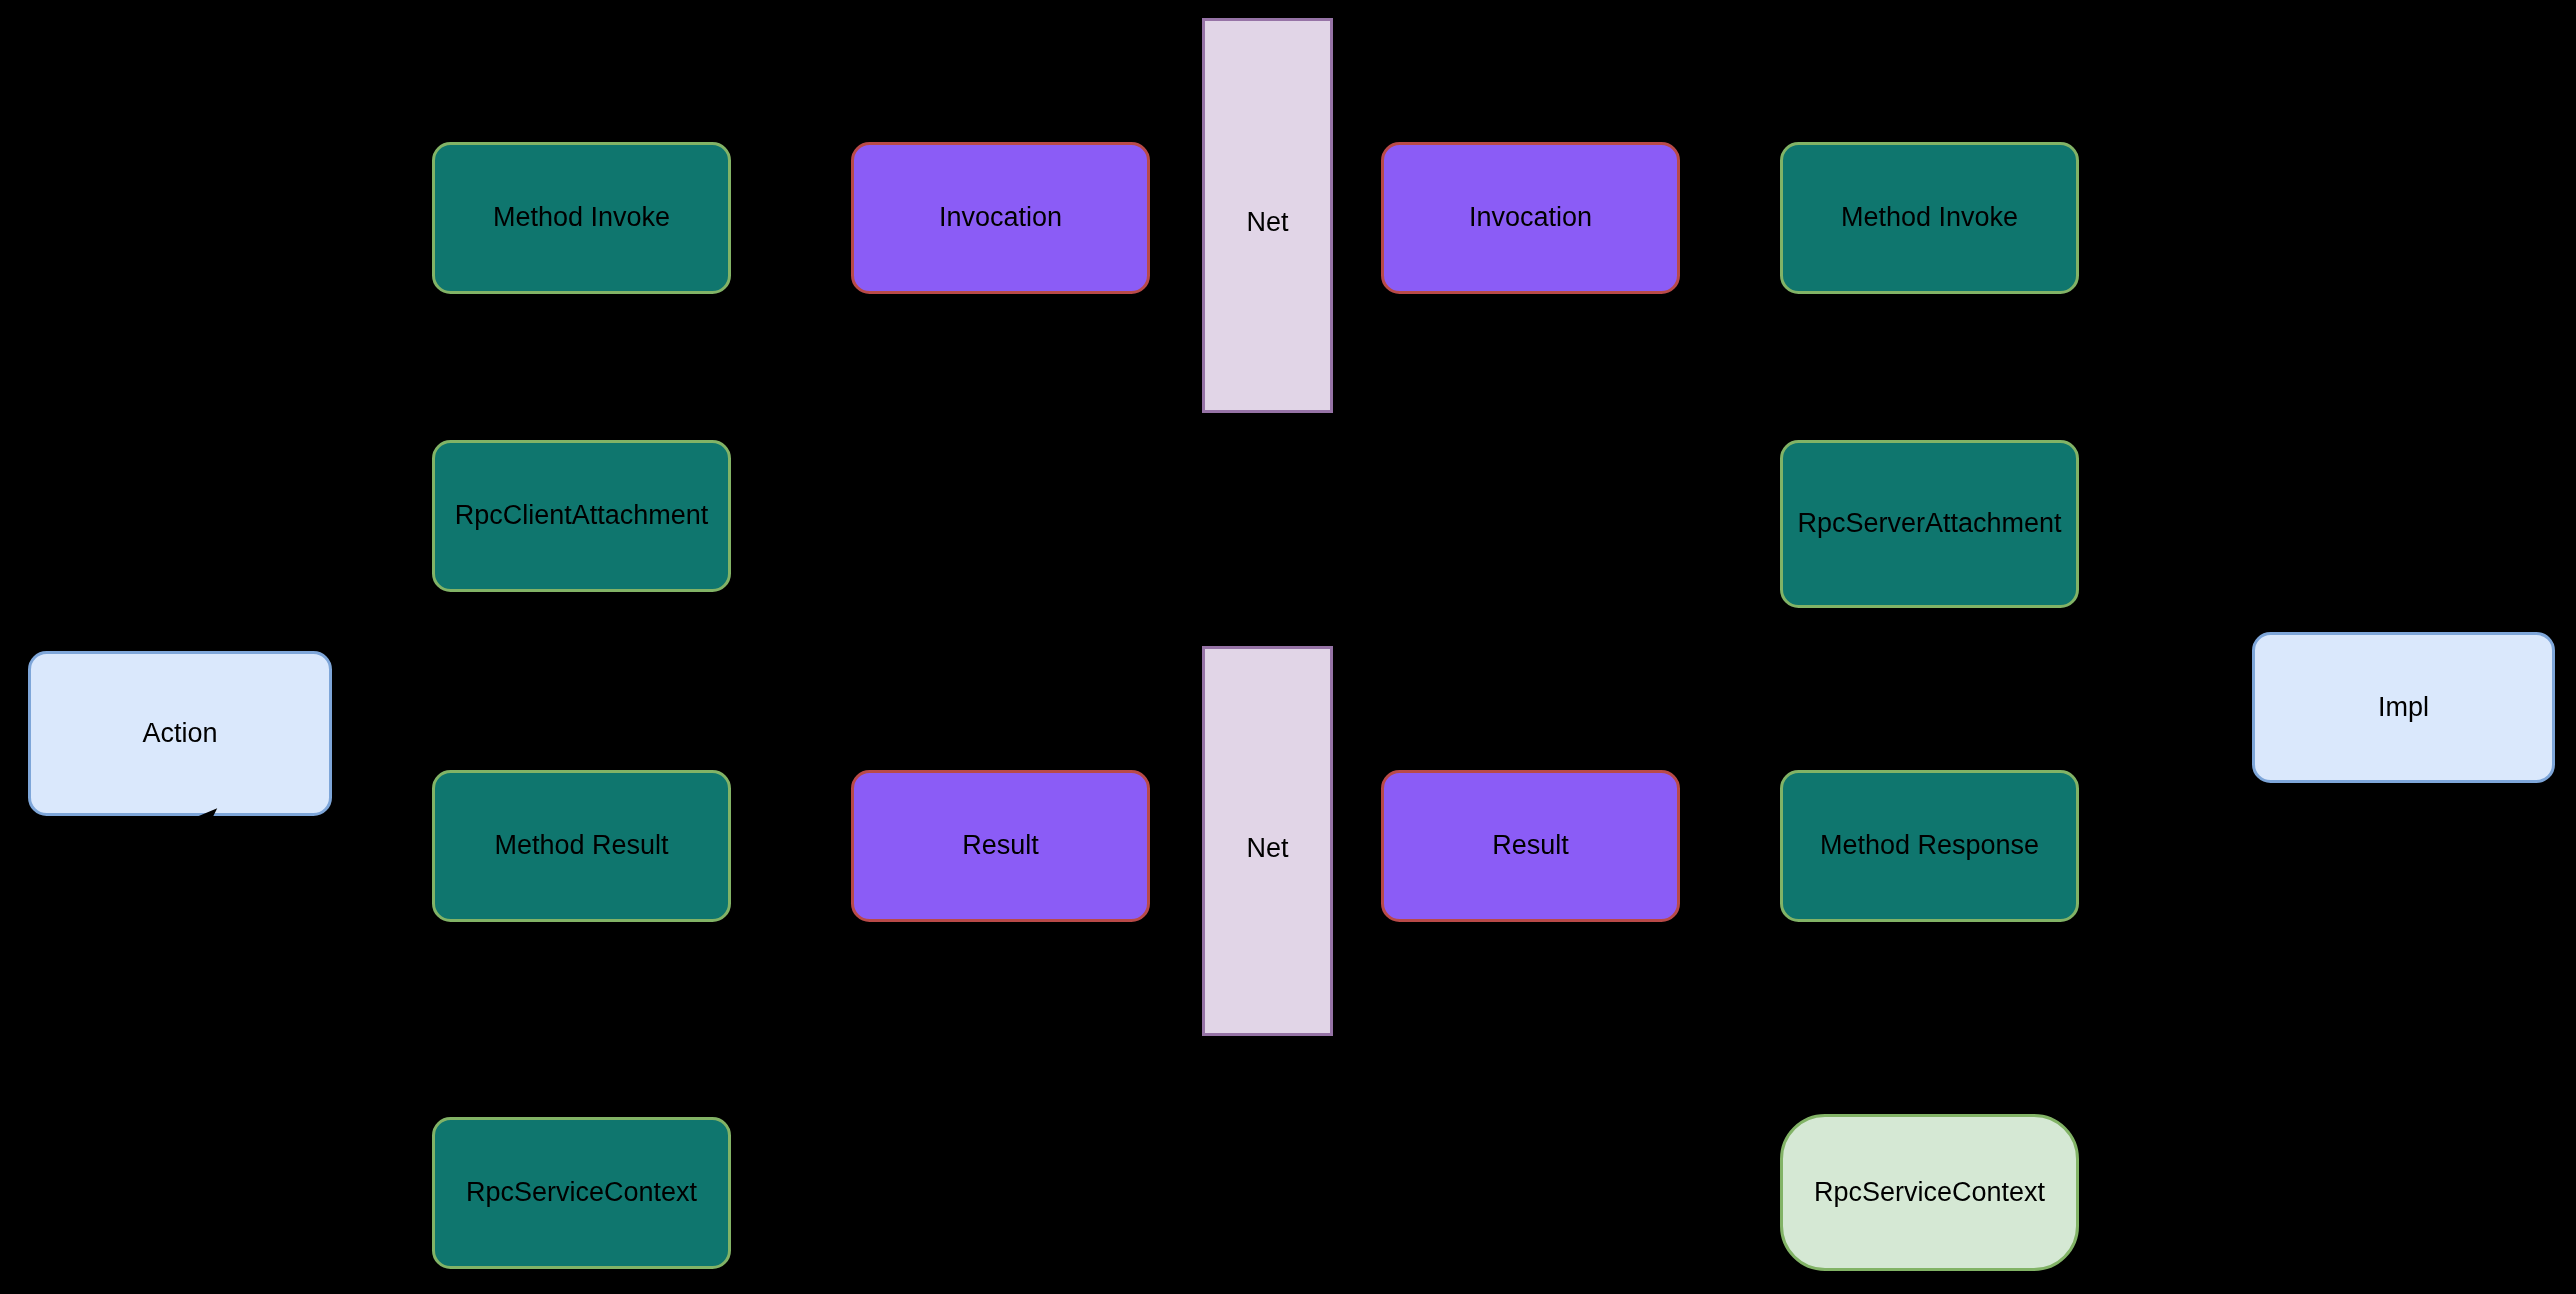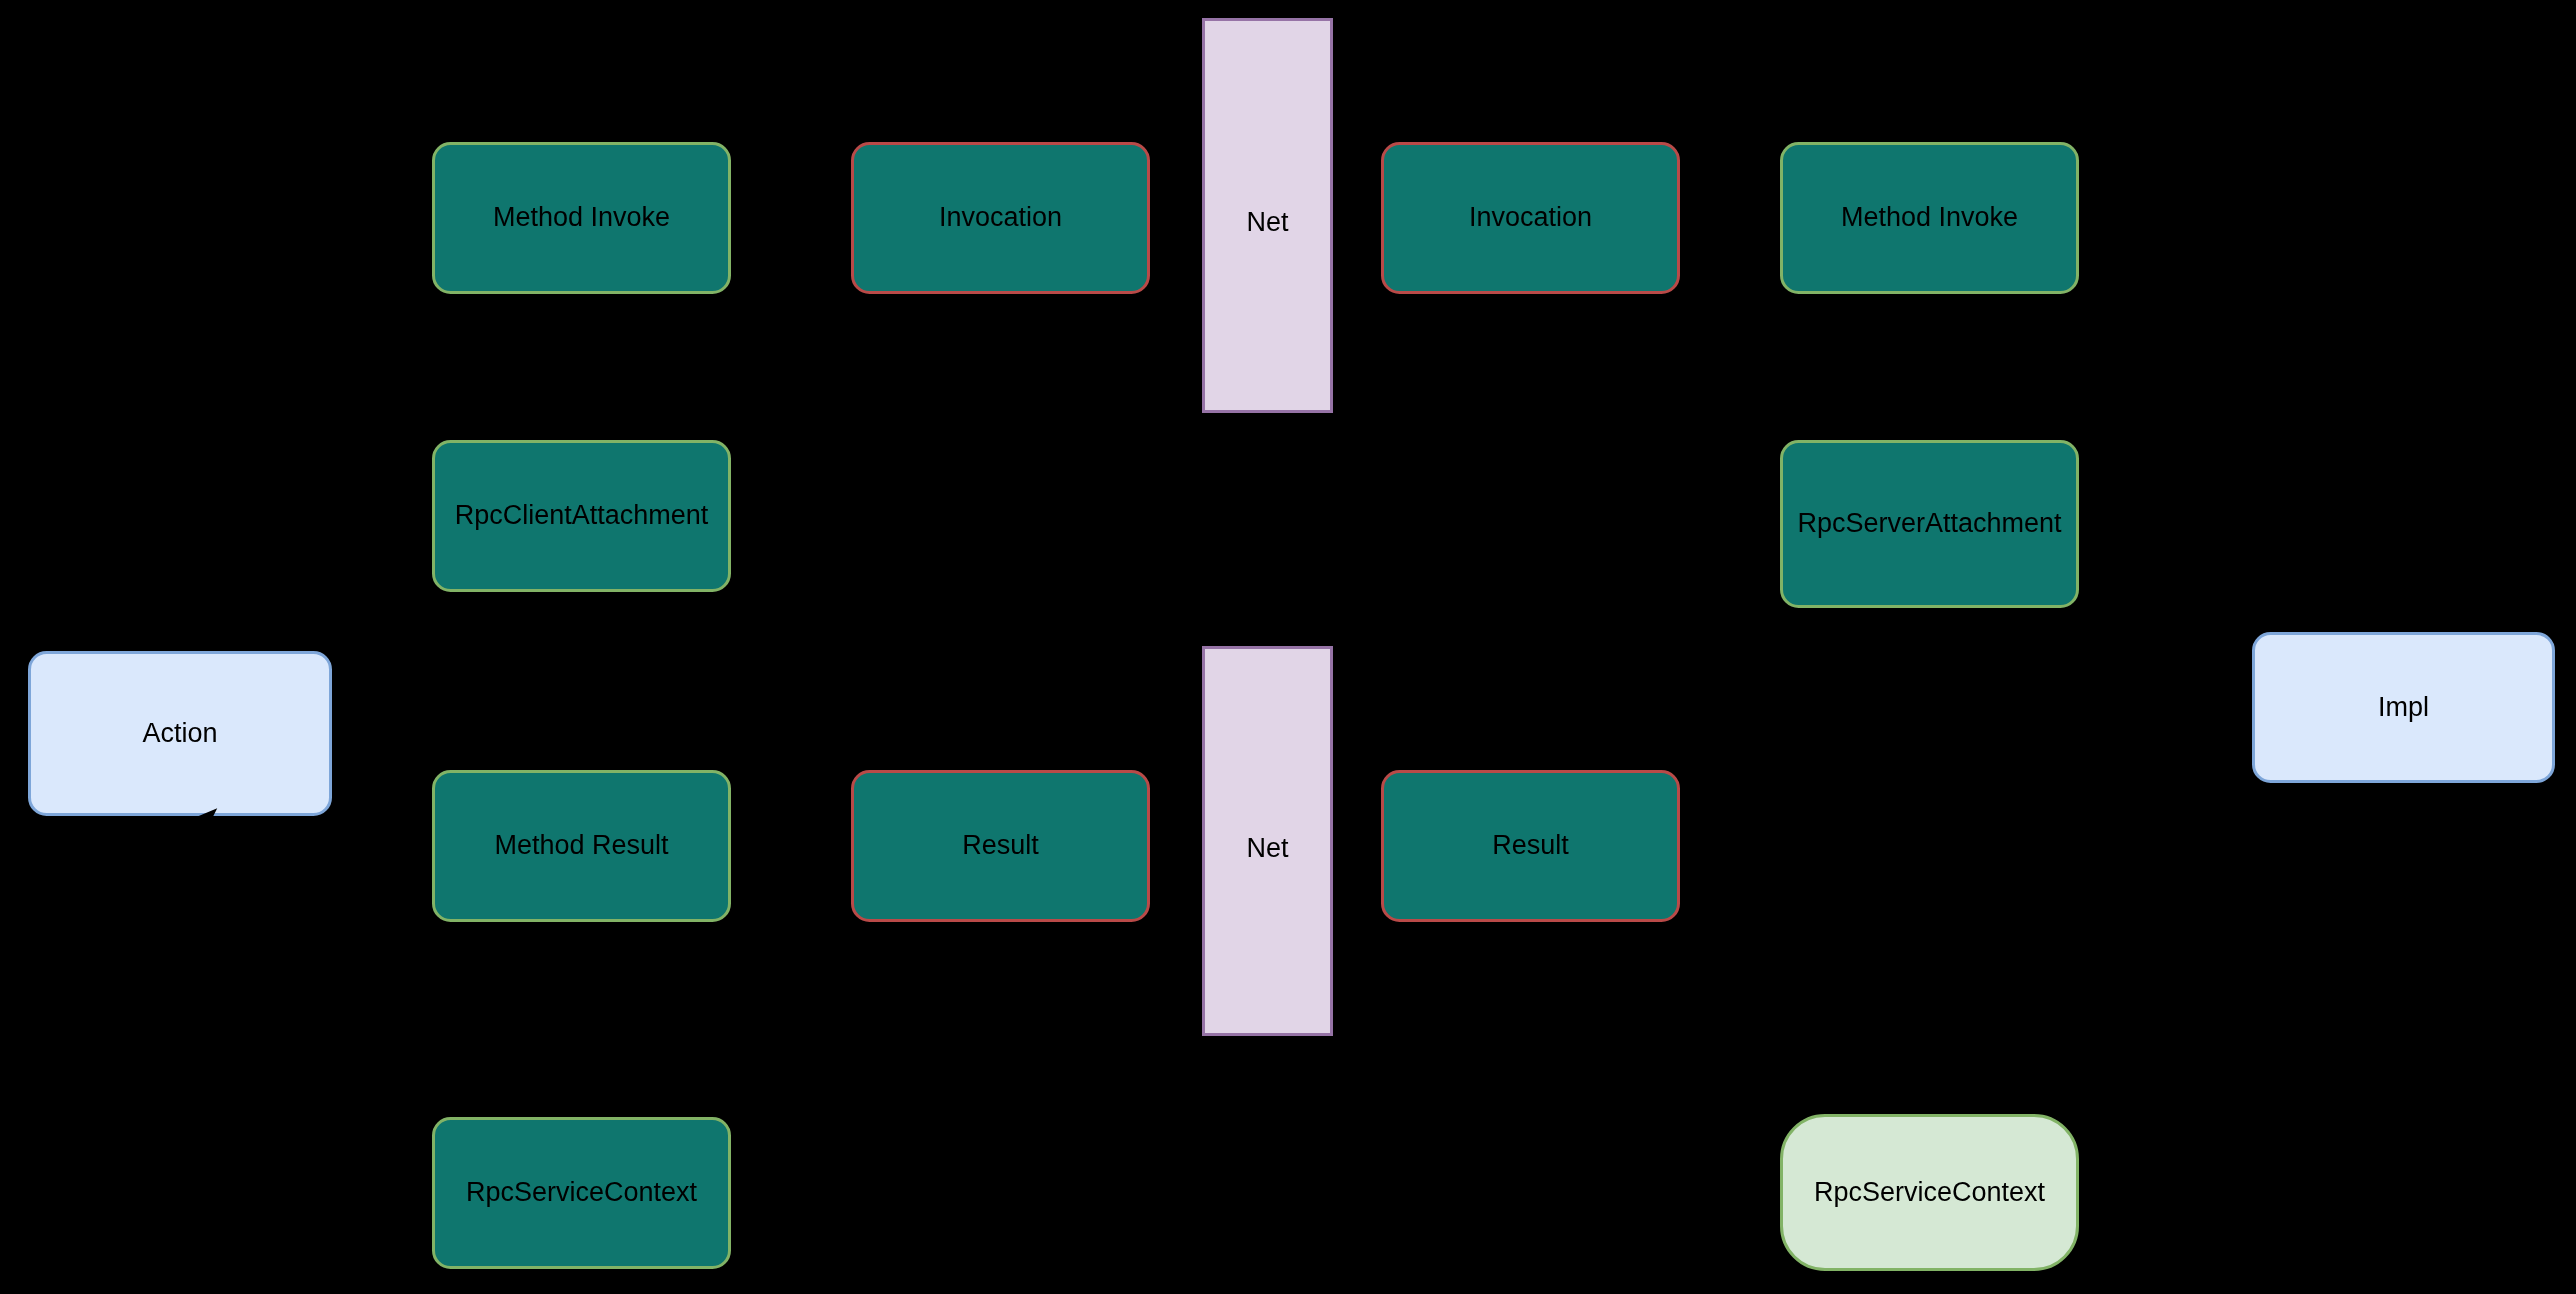--- a/index.html
+++ b/index.html
@@ -31,21 +31,21 @@
     background:#0f766e;
     border:3.1px solid #82b366;
     border-radius:18.6px;
   }
   .shape-green-round{
     background:#d5e8d4;
     border:3.1px solid #82b366;
     border-radius:45px;
   }
   .shape-pink{
-    background:#0f766e;
+    background:#8b5cf6;
     border:3.7px solid #b94a48;
     border-radius:18.6px;
   }
   .shape-blue{
     background:#dae8fc;
     border:3.1px solid #7ea6d9;
     border-radius:18.6px;
   }
   .shape-purple{
     background:#e1d5e7;
@@ -95,20 +95,23 @@
     </div>
     <div class="node shape-pink" style="left: 851px; top: 770px; width: 299px; height: 152px;">
       <span class="lbl">Result</span>
     </div>
     <div class="node shape-purple" style="left: 1202px; top: 646px; width: 131px; height: 390px;">
       <span class="lbl">Net</span>
     </div>
     <div class="node shape-pink" style="left: 1381px; top: 770px; width: 299px; height: 152px;">
       <span class="lbl">Result</span>
     </div>
+    <div class="node shape-green" style="left: 1780px; top: 770px; width: 299px; height: 152px;">
+      <span class="lbl">Method Response</span>
+    </div>
     <div class="node shape-green" style="left: 432px; top: 1117px; width: 299px; height: 152px;">
       <span class="lbl">RpcServiceContext</span>
     </div>
     <div class="node shape-green-round" style="left: 1780px; top: 1114px; width: 299px; height: 157px;">
       <span class="lbl">RpcServiceContext</span>
     </div>
     <svg width="74" height="37" style="position: absolute; left: 179px; top: 802px;" viewBox="0 0 120 60">
       <path d="M 0 36 L 62 10 L 52 30 L 58 34 Z" fill="#000000"></path>
     </svg>
   </div>

